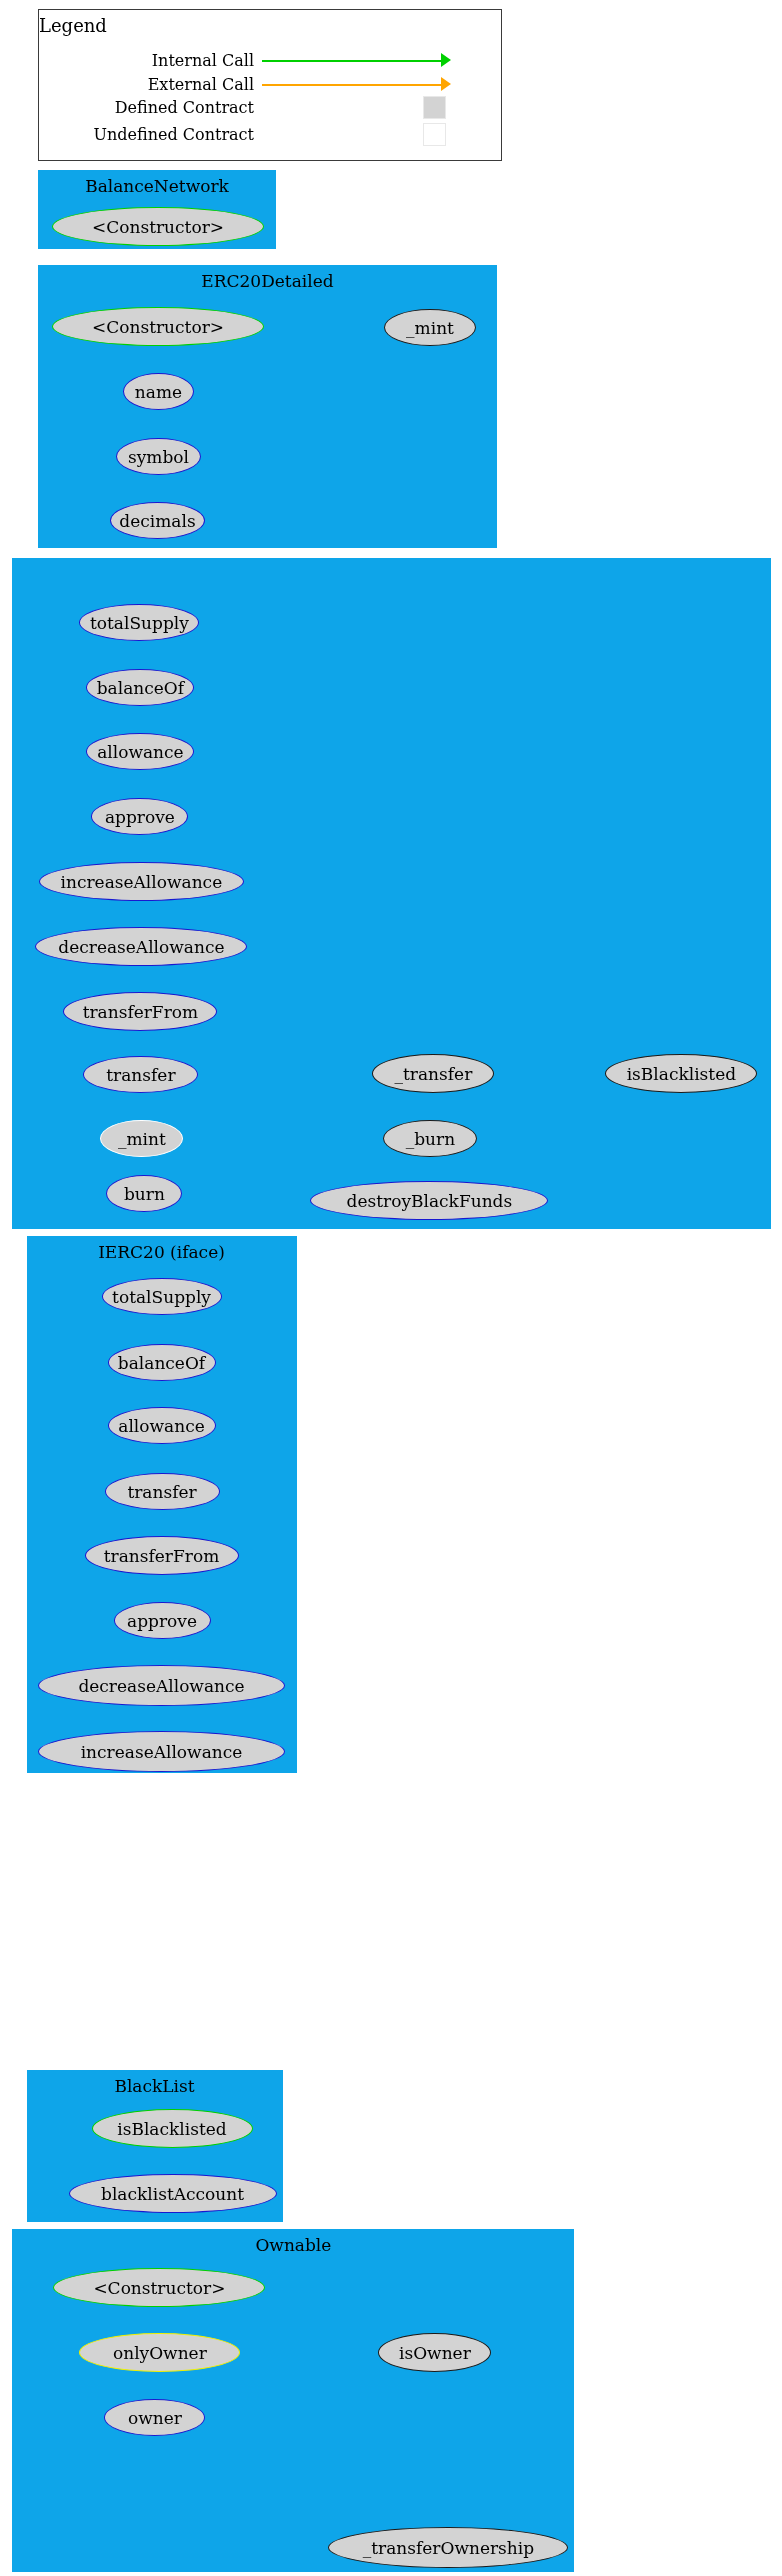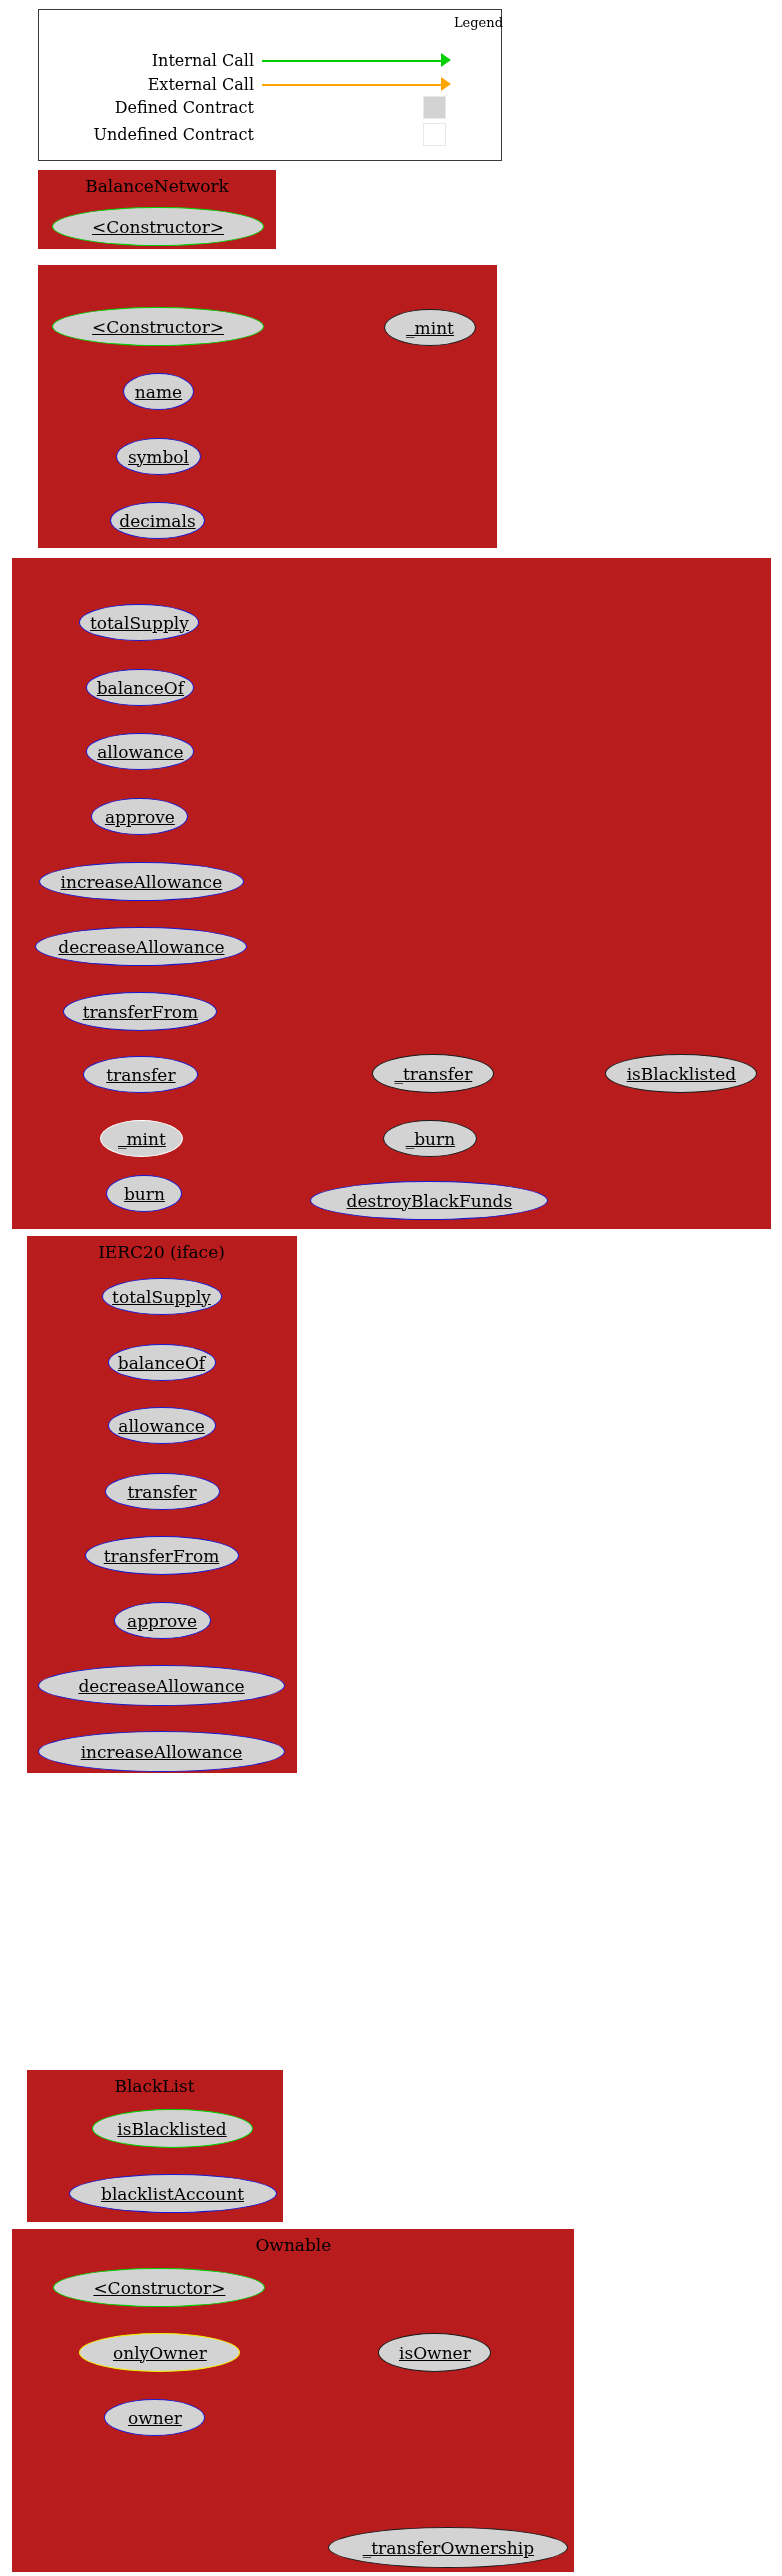--- a/index.html
+++ b/index.html
@@ -14,21 +14,21 @@
   
   .legend-box{
     position:absolute;
     left:38px;top:8.8px;width:464px;height:152px;
     border:1.8px solid #3a3a3a;
     background:#ffffff;
     box-sizing:border-box;
   }
   .legend-title{
     position:absolute;left:0;top:5.3px;width:464px;
-    text-align:right;font-size:13px;
+    text-align:left;font-size:18px;
   }
   .legend-row{
     position:absolute;left:0;width:464px;height:19.4px;
   }
   .legend-label{
     position:absolute;right:249px;top:0;
     font-size:16px;white-space:nowrap;text-align:right;
   }
   .legend-line{
     position:absolute;left:223px;top:8.8px;width:181px;height:2.6px;
@@ -40,41 +40,40 @@
     border-bottom:7px solid transparent;
   }
   .legend-swatch{
     position:absolute;left:384px;
     width:23px;height:23px;box-sizing:border-box;
   }
 
   
   .cluster{
     position:absolute;
-    background:#b91c1c;
+    background:#0ea5e9;
     box-sizing:border-box;
   }
   .cluster-title{
     position:absolute;left:0;top:6.2px;width:100%;
     text-align:center;font-size:17px;color:#000;
   }
 
   
   .node{
     position:absolute;
     box-sizing:border-box;
     border-radius:50%;
     background:#d3d3d3;
     display:flex;align-items:center;justify-content:center;
     font-size:17px;
     color:#000;
     white-space:nowrap;
     border-style:solid;
     border-width:1.8px;
-    text-decoration:underline;
   }
   .n-blue{border-color:#1818d0;}
   .n-green{border-color:#00d000;}
   .n-yellow{border-color:#f0f000;}
   .n-black{border-color:#1a1a1a;}
   .n-white{border-color:#ffffff;}
 
   
   .edge-svg{position:absolute;left:0;top:0;width:782px;height:2576px;pointer-events:none;}
 </style>
@@ -135,20 +134,21 @@
   </svg>
 
   <div class="cluster" style="left:38px;top:170px;width:238px;height:79px">
     <div class="cluster-title">BalanceNetwork</div>
     <div class="node n-green" style="left:14px;top:37px;width:212px;height:39px">
       <span>&lt;Constructor&gt;</span>
     </div>
   </div>
 
   <div class="cluster" style="left:38px;top:265px;width:459px;height:283px">
+    <div class="cluster-title">ERC20Detailed</div>
     <div class="node n-green" style="left:14px;top:42px;width:212px;height:39px">
       <span>&lt;Constructor&gt;</span>
     </div>
     <div class="node n-black" style="left:346px;top:44px;width:92px;height:37px">
       <span>_mint</span>
     </div>
     <div class="node n-blue" style="left:85px;top:108px;width:71px;height:37px">
       <span>name</span>
     </div>
     <div class="node n-blue" style="left:78px;top:173px;width:85px;height:37px">

